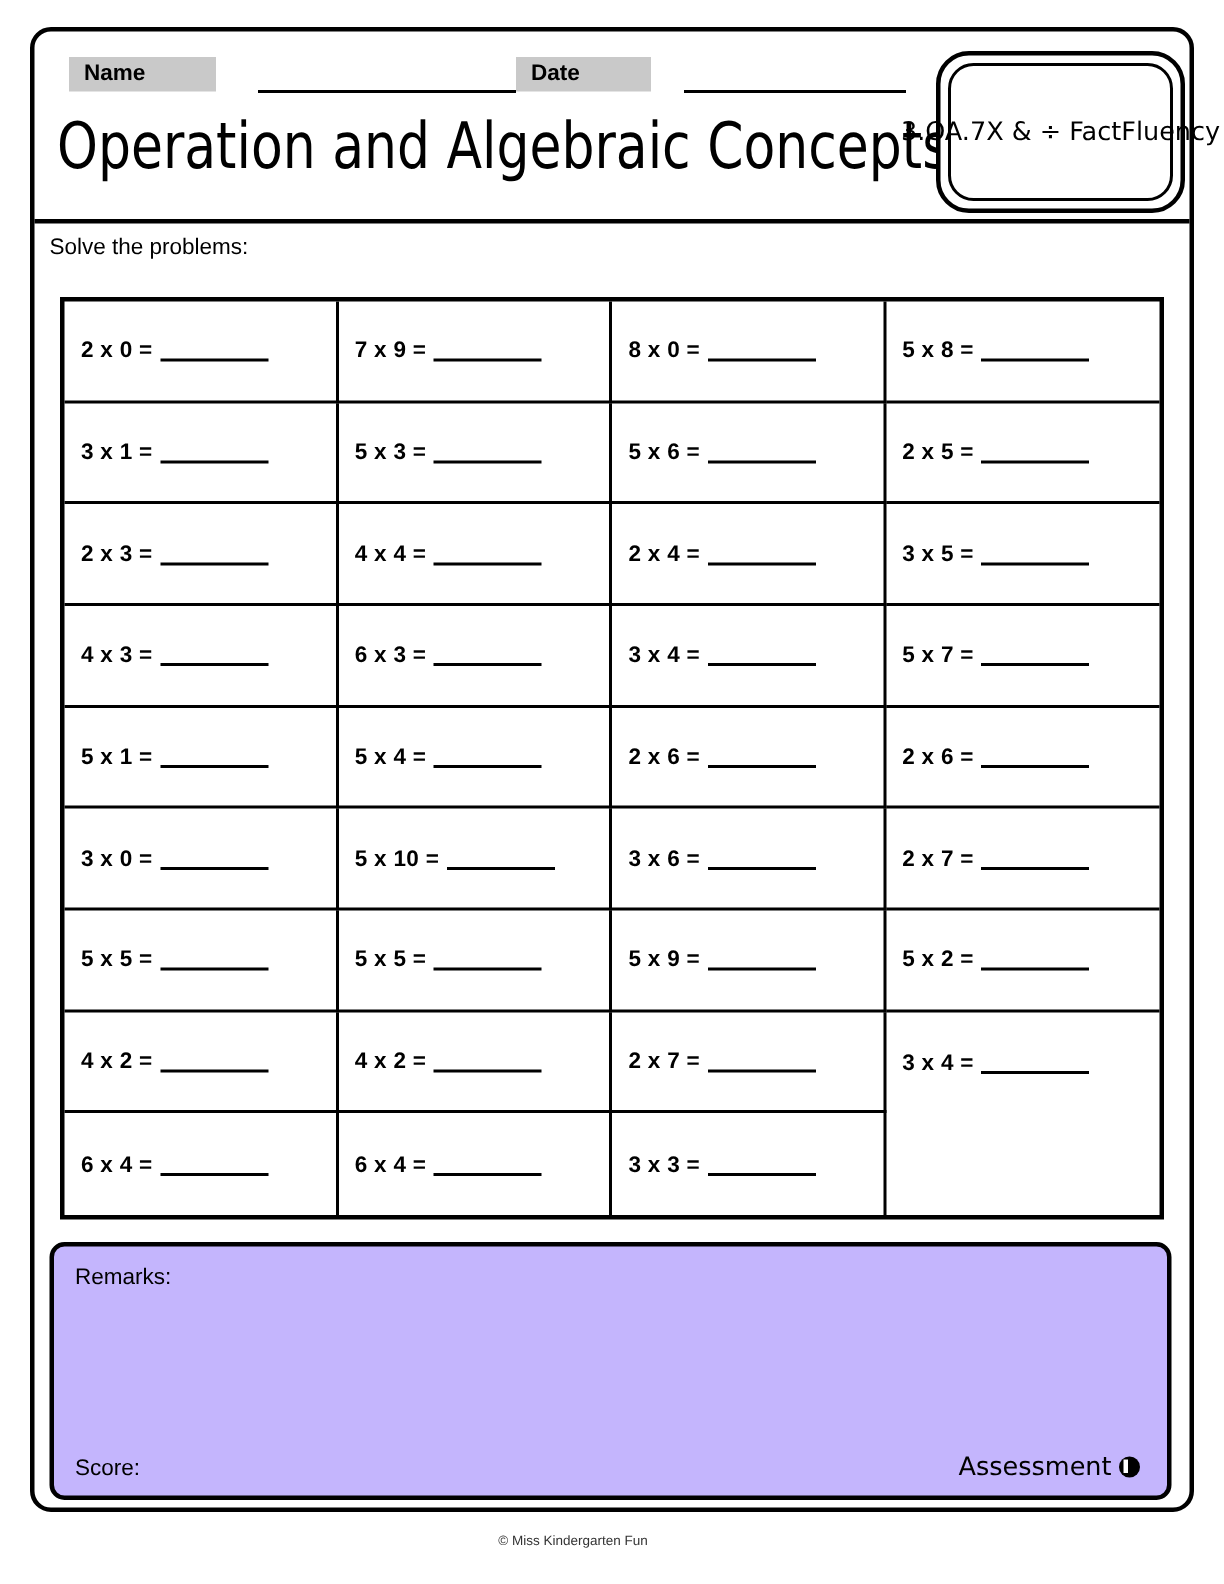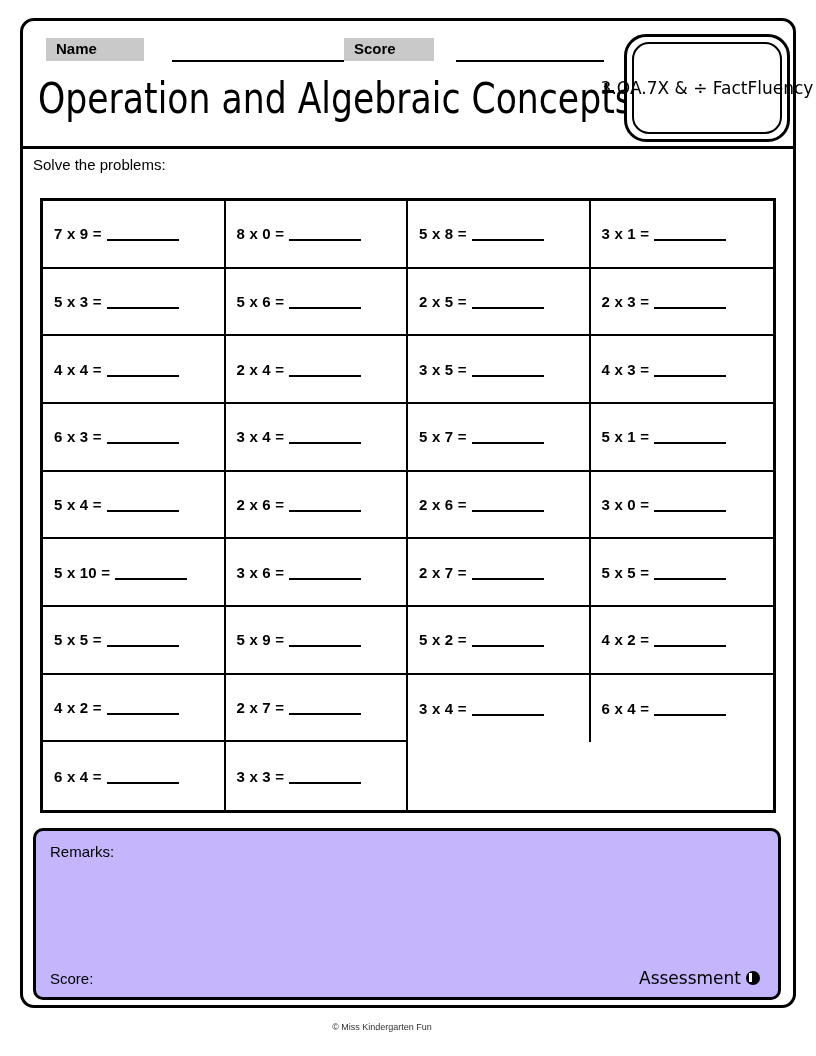--- a/index.html
+++ b/index.html
@@ -231,39 +231,43 @@
 <body>
 
 <div class="page">
 
   <div class="sheet-border"></div>
 
   <div class="header">
     <div class="name-label">Name</div>
     <div class="blank-line name-line"></div>
 
-    <div class="date-label">Score</div>
+    <div class="date-label">Date</div>
     <div class="blank-line date-line"></div>
 
     <div class="title">Operation and Algebraic Concepts</div>
 
     <div class="badge-outer">
       <div class="badge-inner">
         <div>3.OA.7</div>
         <div>X &amp; ÷ Fact</div>
         <div>Fluency</div>
       </div>
     </div>
   </div>
 
   <div class="header-divider"></div>
 
   <div class="instructions">Solve the problems:</div>
 
   <div class="grid">
+    <div class="cell">
+        <span class="expr">2 x 0 =</span>
+        <span class="ans"></span>
+      </div>
     <div class="cell">
         <span class="expr">7 x 9 =</span>
         <span class="ans"></span>
       </div>
     <div class="cell">
         <span class="expr">8 x 0 =</span>
         <span class="ans"></span>
       </div>
     <div class="cell">
         <span class="expr">5 x 8 =</span>

